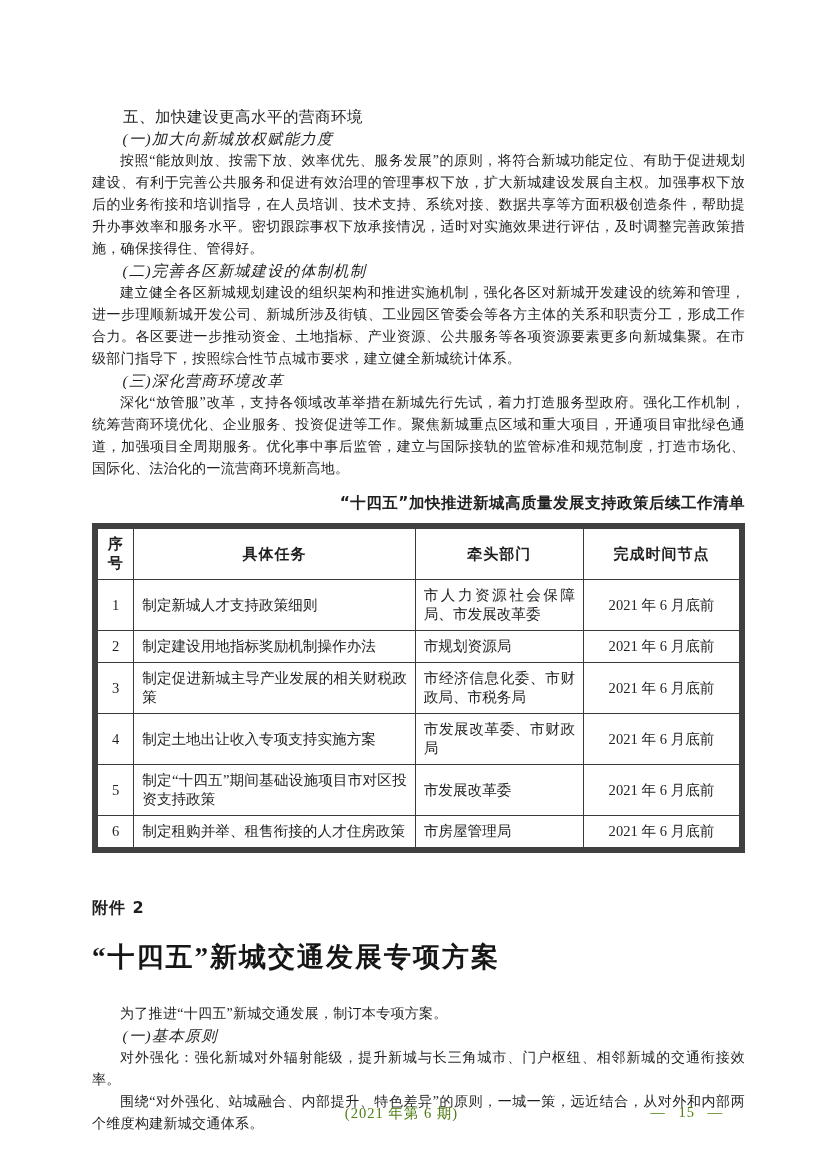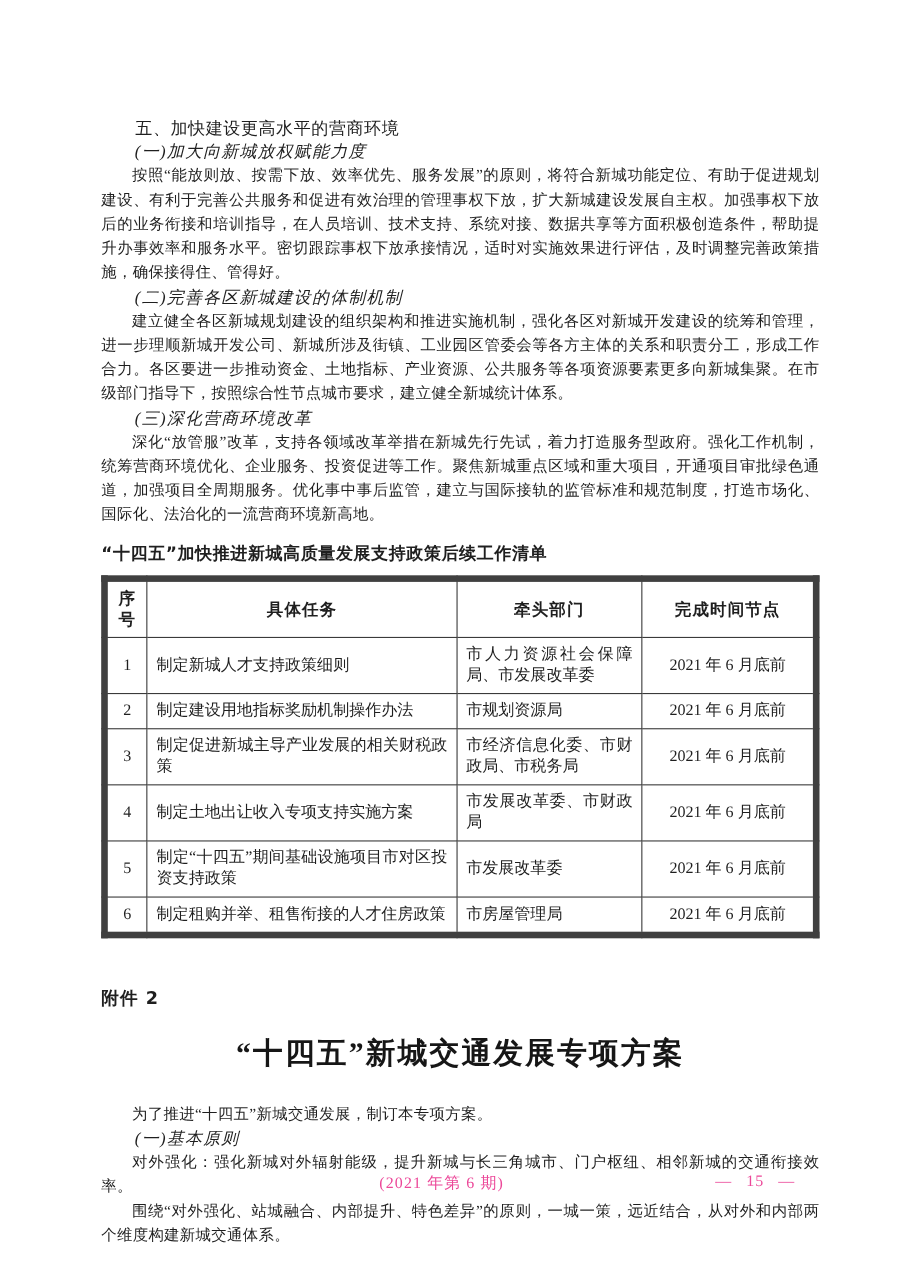--- a/index.html
+++ b/index.html
@@ -6,36 +6,36 @@
   .page{
     position:relative;width:827px;height:1170px;background:#ffffff;
     font-family:"Liberation Serif","DejaVu Serif",serif;color:#1f1f1f;
     overflow:hidden;
   }
   .content{position:absolute;left:92px;top:106px;width:653px;}
   .para{margin:0;font-size:14px;line-height:22px;text-align:justify;text-indent:2em;letter-spacing:0.3px;}
   .h2{margin:0;font-size:15.5px;line-height:22px;text-indent:2em;font-weight:400;
       font-family:"DejaVu Sans","Liberation Sans",sans-serif;letter-spacing:0.5px;}
   .sub{margin:0;font-size:15.3px;line-height:22px;text-indent:2em;font-style:italic;letter-spacing:1.2px;}
-  .table-title{margin:12px 0 9px 0;font-size:15.5px;line-height:22px;text-align:left;font-weight:700;
+  .table-title{margin:12px 0 9px 0;font-size:15.5px;line-height:22px;text-align:right;font-weight:700;
       font-family:"DejaVu Sans","Liberation Sans",sans-serif;letter-spacing:0.5px;}
   table.task-table{border-collapse:collapse;width:100%;border:6px solid #404040;}
   .task-table th{
     border:1px solid #3a3a3a;font-family:"DejaVu Sans","Liberation Sans",sans-serif;
     font-weight:700;font-size:15px;padding:6px 4px;text-align:center;letter-spacing:1px;
   }
   .task-table td{border:1px solid #3a3a3a;font-size:14.6px;line-height:19px;padding:6px 8px;vertical-align:middle;}
   .task-table td.c-no,.task-table td.c-deadline{text-align:center;}
   .task-table td.c-task,.task-table td.c-dept{text-align:justify;}
   .attach-label{margin:44px 0 0 0;font-size:16px;line-height:22px;font-weight:700;
       font-family:"DejaVu Sans","Liberation Sans",sans-serif;letter-spacing:1px;}
-  .doc-title{margin:18px 0 0 0;font-size:27px;line-height:40px;text-align:center;font-weight:700;
+  .doc-title{margin:18px 0 0 0;font-size:27px;line-height:40px;text-align:left;font-weight:700;
       letter-spacing:2px;color:#161616;}
   .intro-gap{margin-top:26px;}
-  .footer{position:absolute;left:0;top:1066px;width:827px;height:24px;font-size:14.5px;color:#ec4899;}
+  .footer{position:absolute;left:0;top:1104px;width:827px;height:24px;font-size:14.5px;color:#4d7c0f;}
   .footer-issue{position:absolute;left:0;right:0;text-align:center;transform:translateX(-12px);letter-spacing:1px;}
   .footer-page{position:absolute;right:104px;top:0;letter-spacing:1px;word-spacing:8px;}
 </style>
 </head>
 <body>
 
 <div class="page">
   <div class="content">
 
     <p class="h2">五、加快建设更高水平的营商环境</p>

